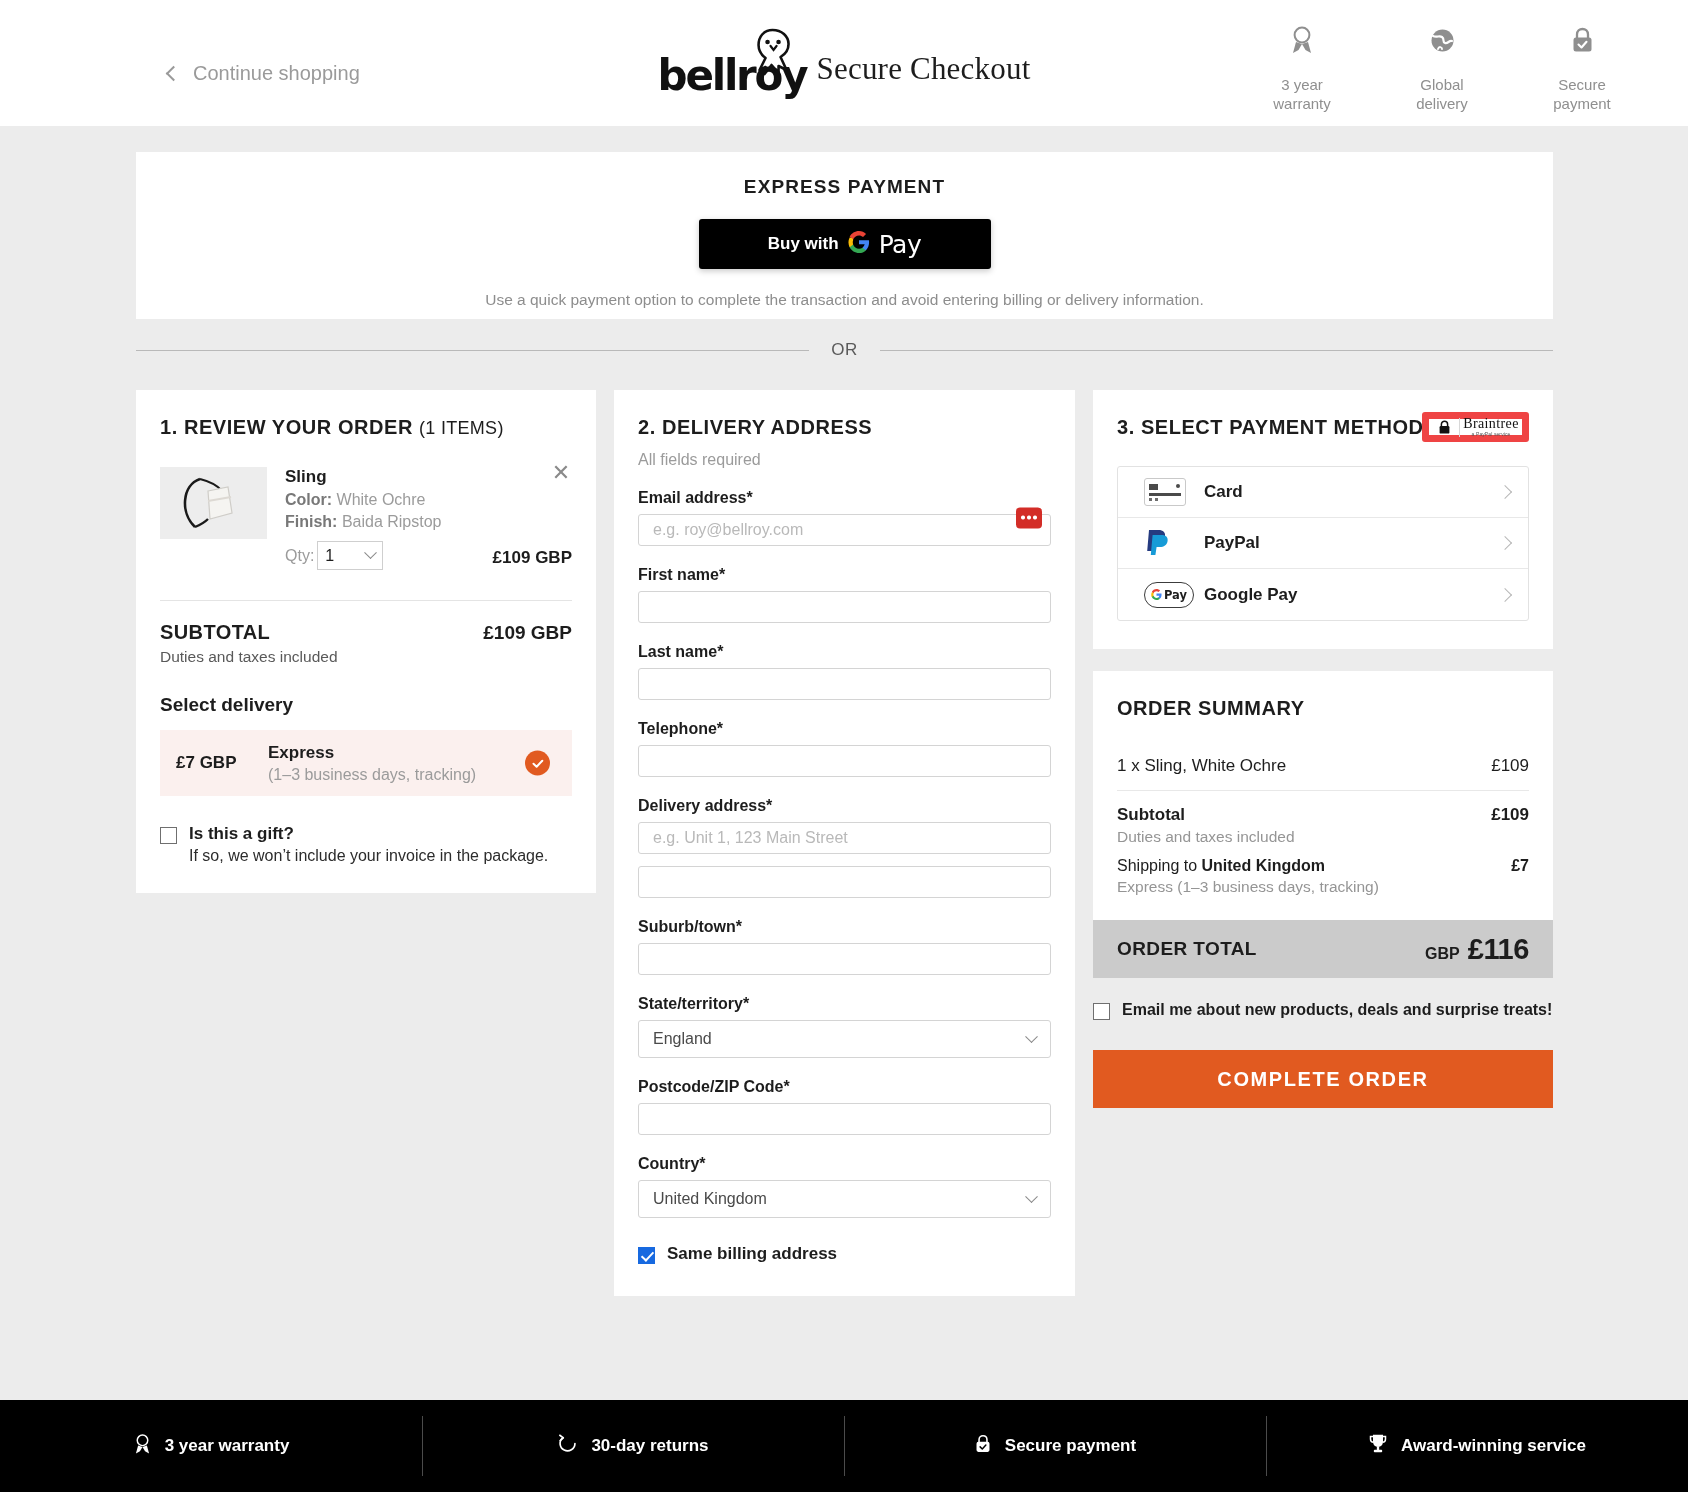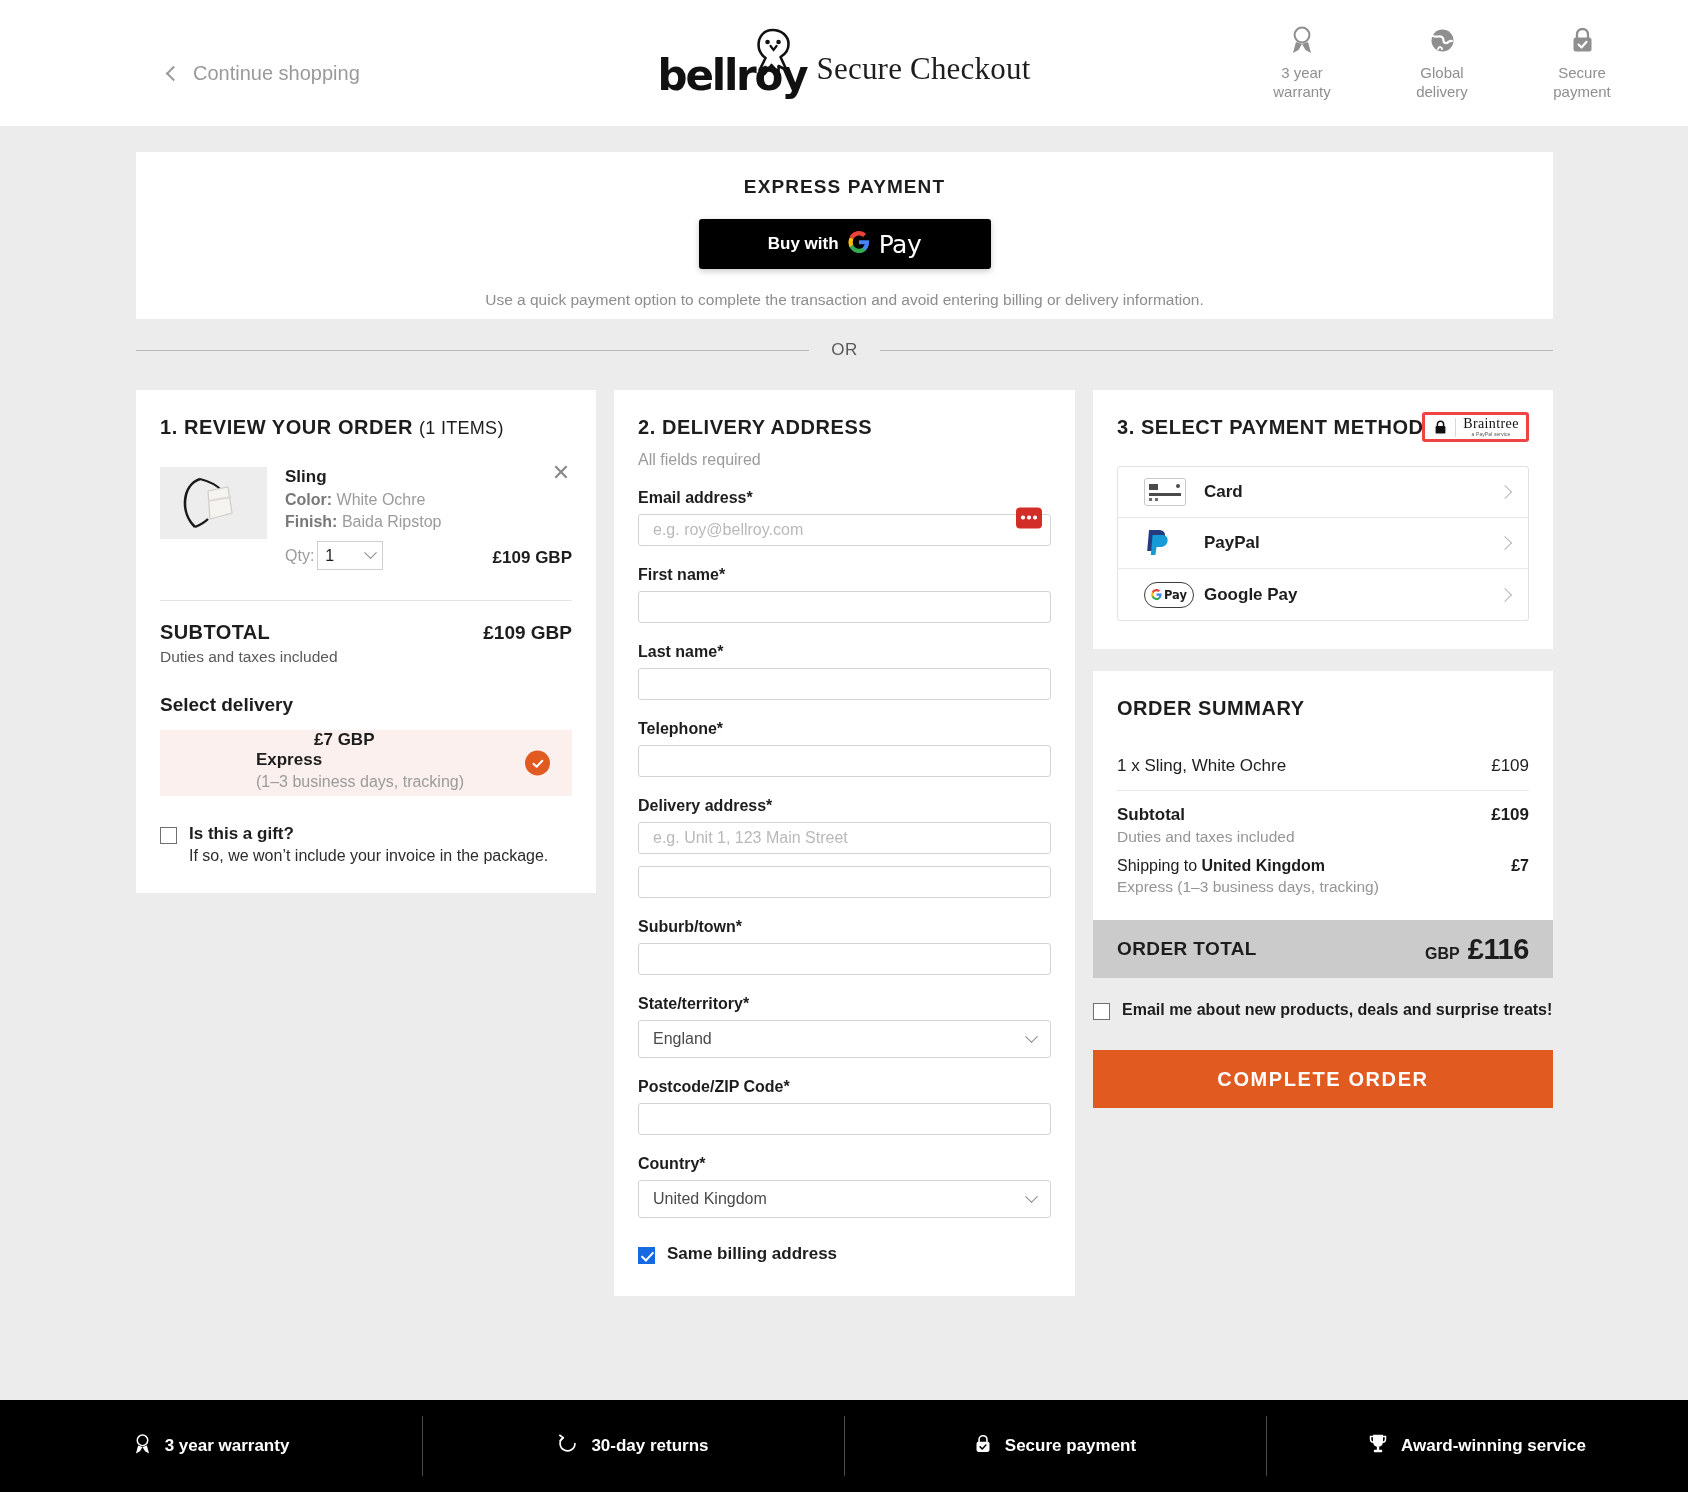--- a/index.html
+++ b/index.html
@@ -48,21 +48,21 @@
     font-family: "Liberation Serif", serif;
     font-size: 31px; color: #1d1d1d; letter-spacing: .2px;
     white-space: nowrap; padding-bottom: 4px;
   }
   .trust-badges {
     position: absolute; right: 58px; top: 22px;
     display: flex; gap: 44px;
   }
   .tb { width: 96px; text-align: center; color: #8f8f8f; }
   .tb .tb-ico { height: 36px; display: flex; align-items: center; justify-content: center; }
-  .tb .tb-lbl { font-size: 15px; line-height: 1.25; margin-top: 6px; }
+  .tb .tb-lbl { font-size: 15px; line-height: 1.25; margin-top: 18px; }
 
   
   .express {
     position: absolute; left: 136px; top: 152px;
     width: 1417px; height: 167px;
     background: #fff;
     text-align: center;
   }
   .express-title {
     margin-top: 24px;
@@ -136,21 +136,20 @@
   .hr { height: 1px; background: #e4e4e4; margin: 30px 0 0; }
   .sub-row { display: flex; justify-content: space-between; align-items: baseline; margin-top: 20px; }
   .sub-lbl { font-size: 20px; font-weight: 700; letter-spacing: .4px; }
   .sub-val { font-size: 19px; font-weight: 700; }
   .sub-note { font-size: 15.5px; color: #595959; margin-top: 4px; }
   .sel-del { font-size: 19px; font-weight: 700; margin-top: 28px; }
   .ship-opt {
     margin-top: 14px; background: #fbf0ee; height: 66px;
     display: flex; align-items: center; padding: 0 28px 0 16px; position: relative;
     cursor: pointer;
-    flex-direction: column;
   }
   .ship-price { font-size: 17px; font-weight: 700; width: 92px; }
   .ship-name { font-size: 17px; font-weight: 700; }
   .ship-desc { font-size: 16px; color: #9b9b9b; margin-top: 3px; }
   .ship-check {
     position: absolute; right: 22px; top: 50%; transform: translateY(-50%);
     width: 25px; height: 25px; border-radius: 50%;
     display: flex; align-items: center; justify-content: center;
   }
   .gift-row { margin-top: 28px; display: flex; gap: 12px; }
@@ -189,21 +188,21 @@
     cursor: pointer;
   }
   .lastpass i { width: 3.4px; height: 3.4px; border-radius: 50%; background: #fff; display: block; }
   .bill-row { margin-top: 26px; display: flex; align-items: center; gap: 12px; }
   .bill-lbl { font-size: 17px; font-weight: 700; }
 
   
   .pay-card { padding: 26px 24px 28px 24px; position: relative; }
   .braintree {
     position: absolute; right: 24px; top: 22px;
-    width: 107px; height: 30px; border: 3px solid #ef4444; border-radius: 3px;
+    width: 107px; height: 30px; border: 7px solid #ef4444; border-radius: 3px;
     display: flex; align-items: center; background: #fff;
   }
   .braintree .bt-lock { width: 30px; display: flex; align-items: center; justify-content: center; }
   .braintree .bt-sep { width: 1px; height: 19px; background: #d8d8d8; }
   .braintree .bt-txt {
     flex: 1; text-align: center; line-height: 1;
   }
   .braintree .bt-main { font-family: "Liberation Serif", serif; font-size: 14px; letter-spacing: .4px; color: #111; }
   .braintree .bt-sm { font-size: 5px; color: #555; margin-top: 1px; letter-spacing: .1px; }
   .pay-list {

